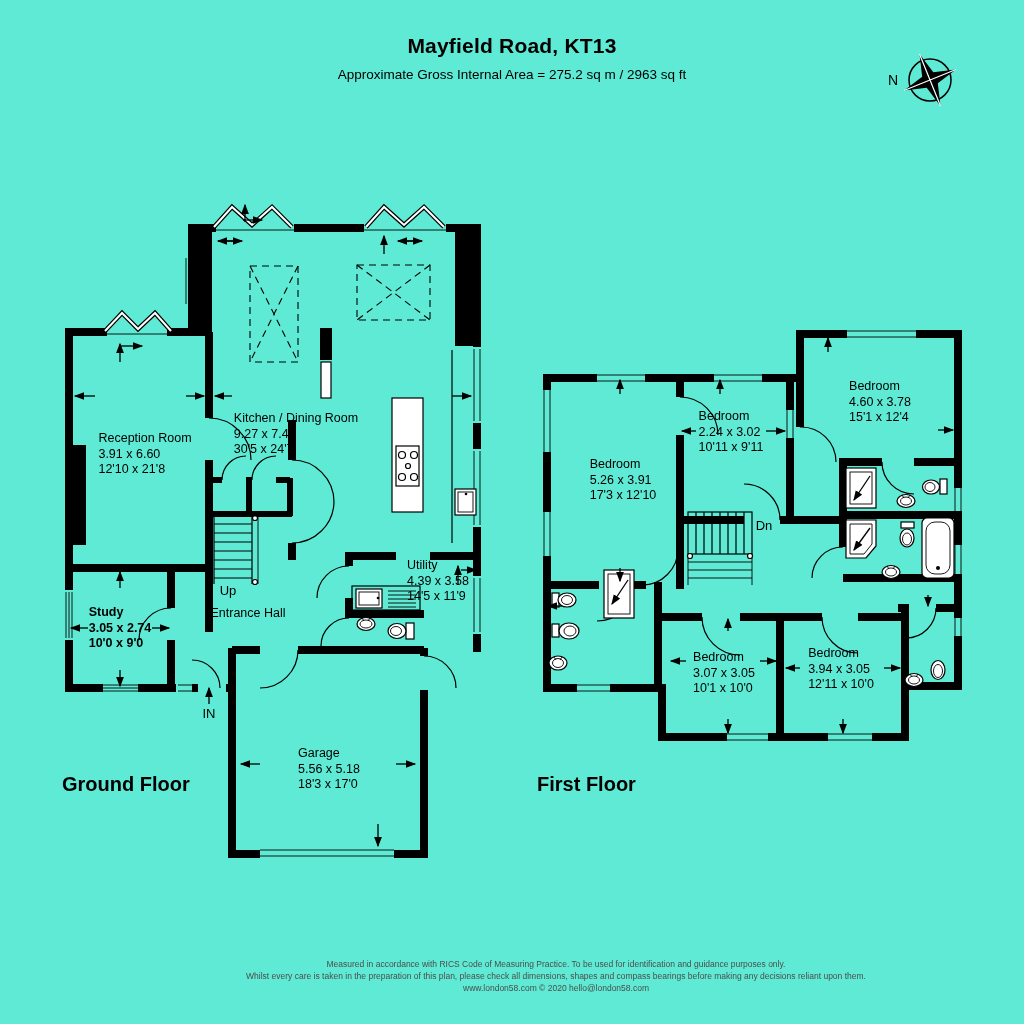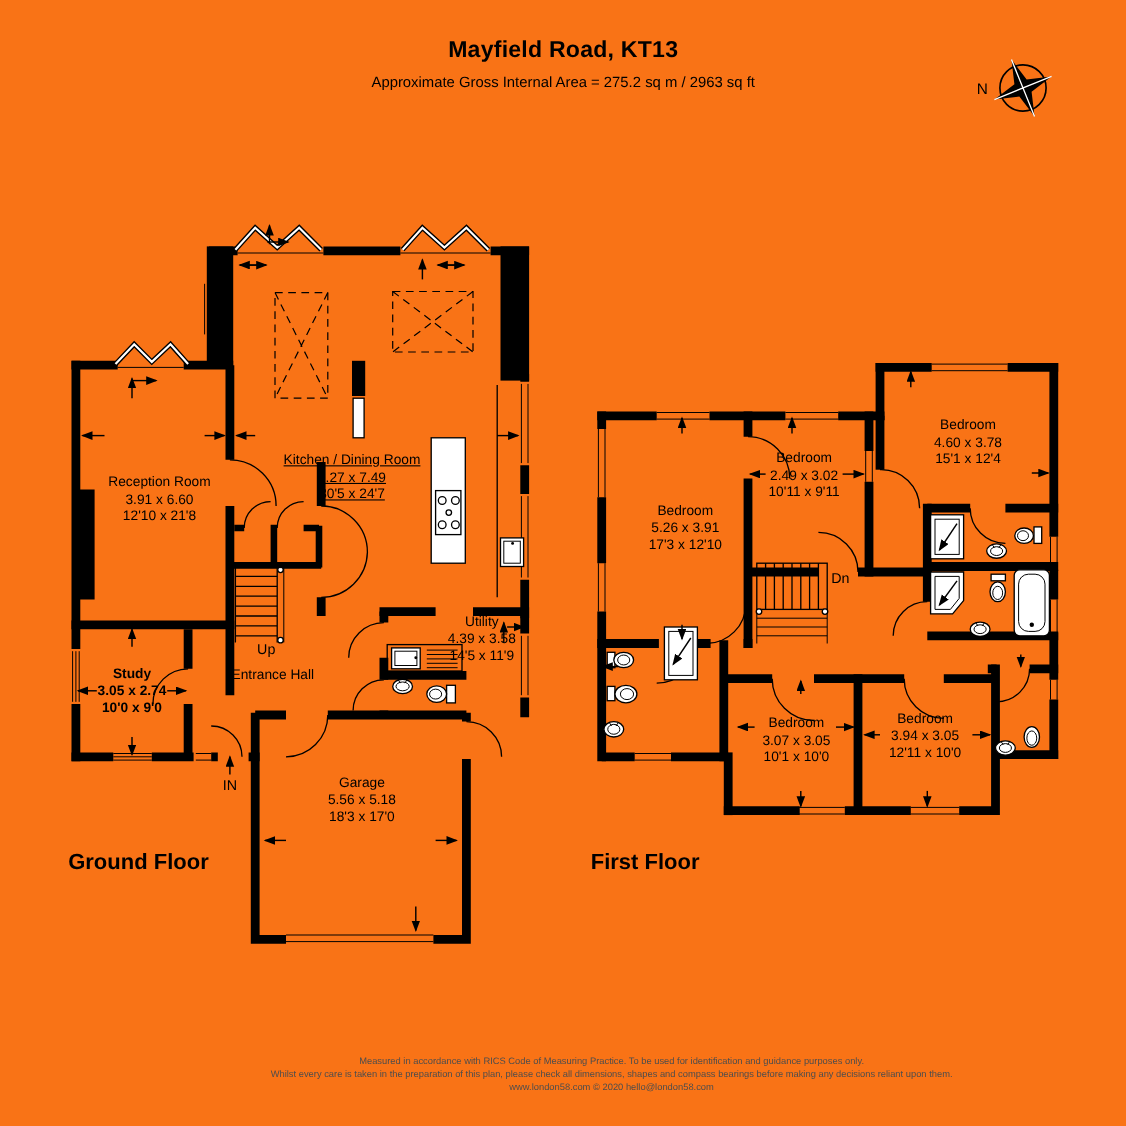--- a/index.html
+++ b/index.html
@@ -1,21 +1,21 @@
 <!DOCTYPE html>
 <html><head>
 <meta charset="utf-8">
 <style>
   html,body{margin:0;padding:0;background:#fff;}
-  .page{position:relative;width:1024px;height:1024px;background:#f97316;overflow:hidden;
+  .page{position:relative;width:1024px;height:1024px;background:#5eead4;overflow:hidden;
         font-family:"Liberation Sans", sans-serif;color:#000;}
   .abs{position:absolute;}
   .title{top:34px;left:0;width:1024px;text-align:center;font-size:21px;font-weight:bold;letter-spacing:.2px;}
   .subtitle{top:67px;left:0;width:1024px;text-align:center;font-size:13.5px;}
-  .room-label{transform:translateX(-50%);text-align:center;font-size:12.5px;line-height:15.5px;white-space:nowrap;}
+  .room-label{transform:translateX(-50%);text-align:left;font-size:12.5px;line-height:15.5px;white-space:nowrap;}
   .room-label .nm{display:block;}
   .small-note{transform:translateX(-50%);font-size:13px;white-space:nowrap;text-align:right;}
   .floor-label{font-size:20px;font-weight:bold;white-space:nowrap;}
   .compass-n{font-size:14px;}
   .footer{left:0;width:1024px;text-align:center;font-size:8.5px;line-height:12px;color:#4d4d4d;margin-left:44px;}
   svg{position:absolute;top:0;left:0;}
   .w{stroke:#000;stroke-width:8;fill:none;}
   .w6{stroke:#000;stroke-width:6;fill:none;}
   .t{stroke:#000;stroke-width:1.2;fill:none;}
   .tt{stroke:#000;stroke-width:0.9;fill:none;}
@@ -324,54 +324,54 @@
         <path d="M930,52 L930,108 M902,80 L958,80" stroke="#fff" stroke-width="1.2"></path>
       </g>
     </g>
   </svg>
 
   <div class="abs room-label" style="left:145px;top:431px;">
     <span class="nm">Reception Room</span>
     <span class="nm">3.91 x 6.60</span>
     <span class="nm">12'10 x 21'8</span>
   </div>
-  <div class="abs room-label" style="left:320px;top:411px;text-decoration:underline;">
+  <div class="abs room-label" style="left:296px;top:411px;">
     <span class="nm">Kitchen / Dining Room</span>
     <span class="nm">9.27 x 7.49</span>
     <span class="nm">30'5 x 24'7</span>
   </div>
   <div class="abs room-label" style="left:120px;top:605px;font-weight:bold;">
     <span class="nm">Study</span>
     <span class="nm">3.05 x 2.74</span>
     <span class="nm">10'0 x 9'0</span>
   </div>
   <div class="abs room-label" style="left:248px;top:606px;">
     <span class="nm">Entrance Hall</span>
   </div>
   <div class="abs room-label" style="left:438px;top:558px;">
     <span class="nm">Utility</span>
     <span class="nm">4.39 x 3.58</span>
     <span class="nm">14'5 x 11'9</span>
   </div>
-  <div class="abs room-label" style="left:329px;top:704px;">
+  <div class="abs room-label" style="left:329px;top:746px;">
     <span class="nm">Garage</span>
     <span class="nm">5.56 x 5.18</span>
     <span class="nm">18'3 x 17'0</span>
   </div>
-  <div class="abs small-note" style="left:242px;top:583px;">Up</div>
+  <div class="abs small-note" style="left:228px;top:583px;">Up</div>
   <div class="abs small-note" style="left:209px;top:706px;">IN</div>
 
   <div class="abs room-label" style="left:623px;top:457px;">
     <span class="nm">Bedroom</span>
     <span class="nm">5.26 x 3.91</span>
     <span class="nm">17'3 x 12'10</span>
   </div>
   <div class="abs room-label" style="left:731px;top:409px;">
     <span class="nm">Bedroom</span>
-    <span class="nm">2.49 x 3.02</span>
+    <span class="nm">2.24 x 3.02</span>
     <span class="nm">10'11 x 9'11</span>
   </div>
   <div class="abs room-label" style="left:880px;top:379px;">
     <span class="nm">Bedroom</span>
     <span class="nm">4.60 x 3.78</span>
     <span class="nm">15'1 x 12'4</span>
   </div>
   <div class="abs room-label" style="left:724px;top:650px;">
     <span class="nm">Bedroom</span>
     <span class="nm">3.07 x 3.05</span>

